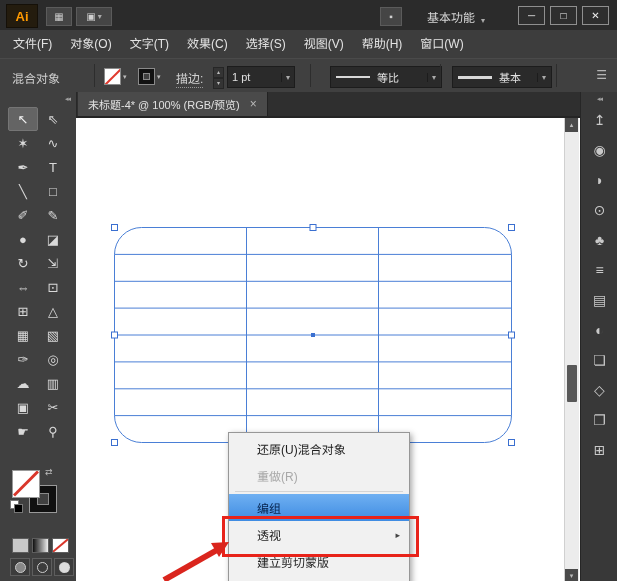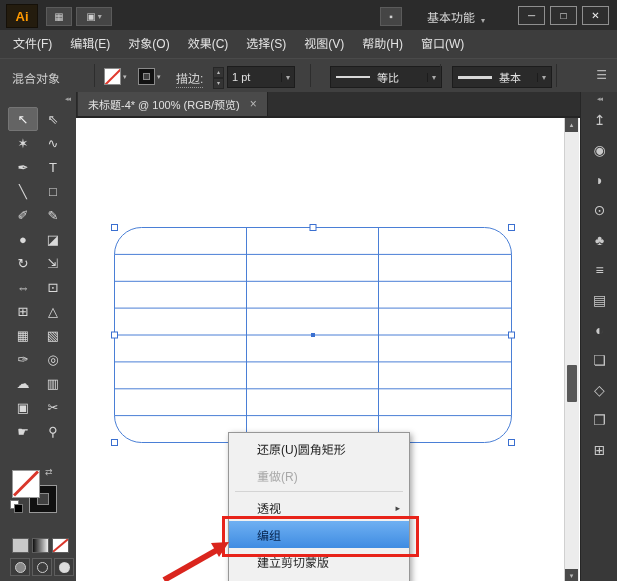--- a/index.html
+++ b/index.html
@@ -170,22 +170,22 @@
     </div>
     <div class="winbtns">
       <div class="winbtn">─</div>
       <div class="winbtn">□</div>
       <div class="winbtn">✕</div>
     </div>
   </div>
 
   <div class="menubar">
     <div class="menu-item">文件(F)</div>
-    <div class="menu-item">编辑(E)</div>
     <div class="menu-item">对象(O)</div>
+    <div class="menu-item">文字(T)</div>
     <div class="menu-item">效果(C)</div>
     <div class="menu-item">选择(S)</div>
     <div class="menu-item">视图(V)</div>
     <div class="menu-item">帮助(H)</div>
     <div class="menu-item">窗口(W)</div>
   </div>
 
   <div class="controlbar">
     <div class="cb-label">混合对象</div>
     <div class="cb-sep" style="left:94px"></div>
@@ -374,32 +374,32 @@
     </svg>
 
     <div class="vscroll">
       <div class="vs-btn up">▴</div>
       <div class="vs-thumb"></div>
       <div class="vs-btn down">▾</div>
     </div>
 
     <div class="ctxmenu">
       <div class="ctx-item">
-        <span>还原(U)圆角矩形</span>
+        <span>还原(U)混合对象</span>
       </div>
       <div class="ctx-item disabled">
         <span>重做(R)</span>
       </div>
       <div class="ctx-sep"></div>
+      <div class="ctx-item hl">
+        <span>编组</span>
+      </div>
       <div class="ctx-item">
         <span>透视</span>
         <span class="sub">▸</span>
-      </div>
-      <div class="ctx-item hl">
-        <span>编组</span>
       </div>
       <div class="ctx-item">
         <span>建立剪切蒙版</span>
       </div>
       <div class="ctx-item">
         <span>变换</span>
 
       </div>
     </div>
 

